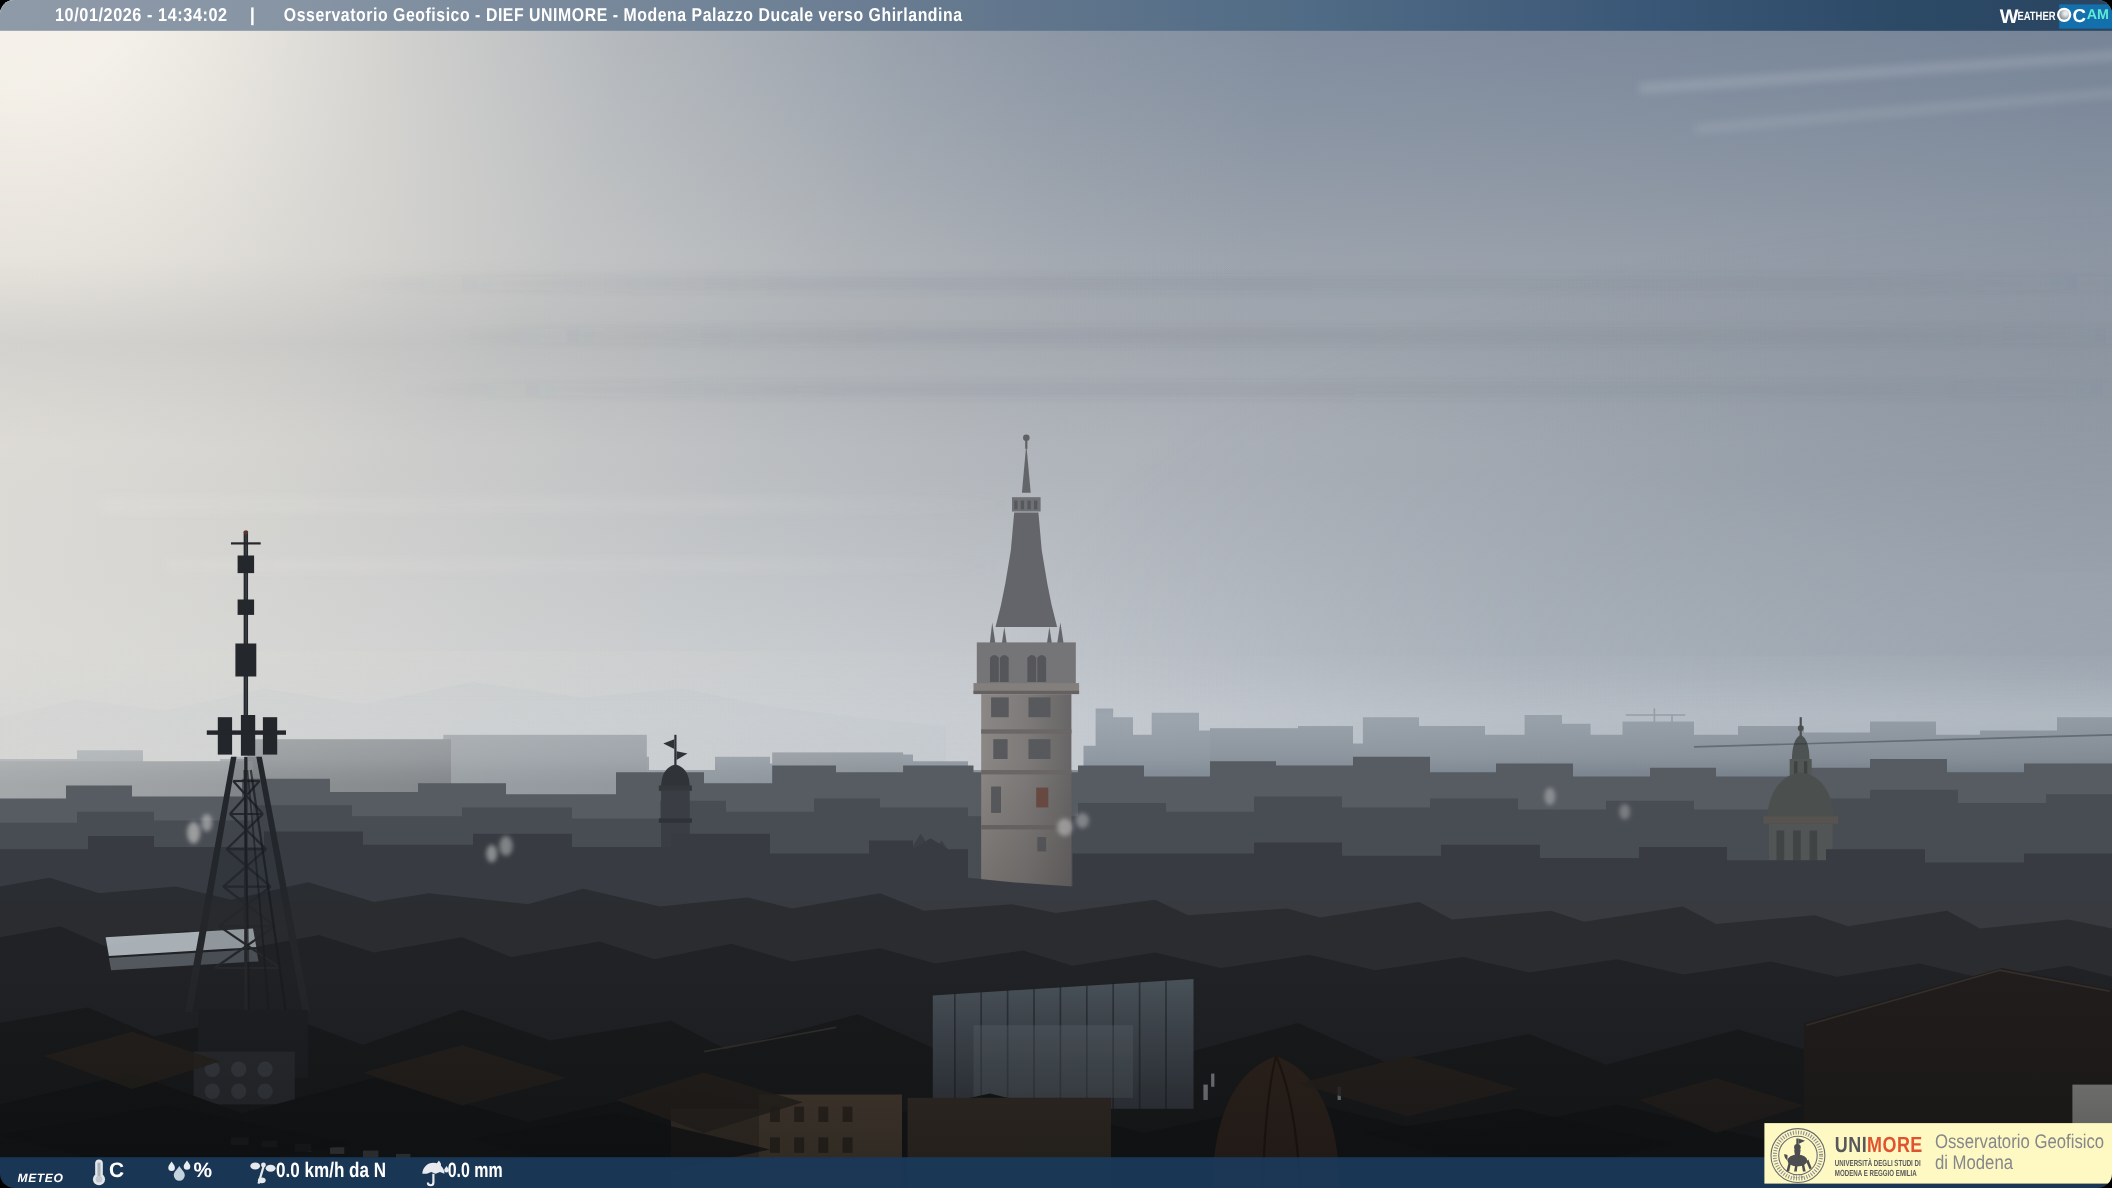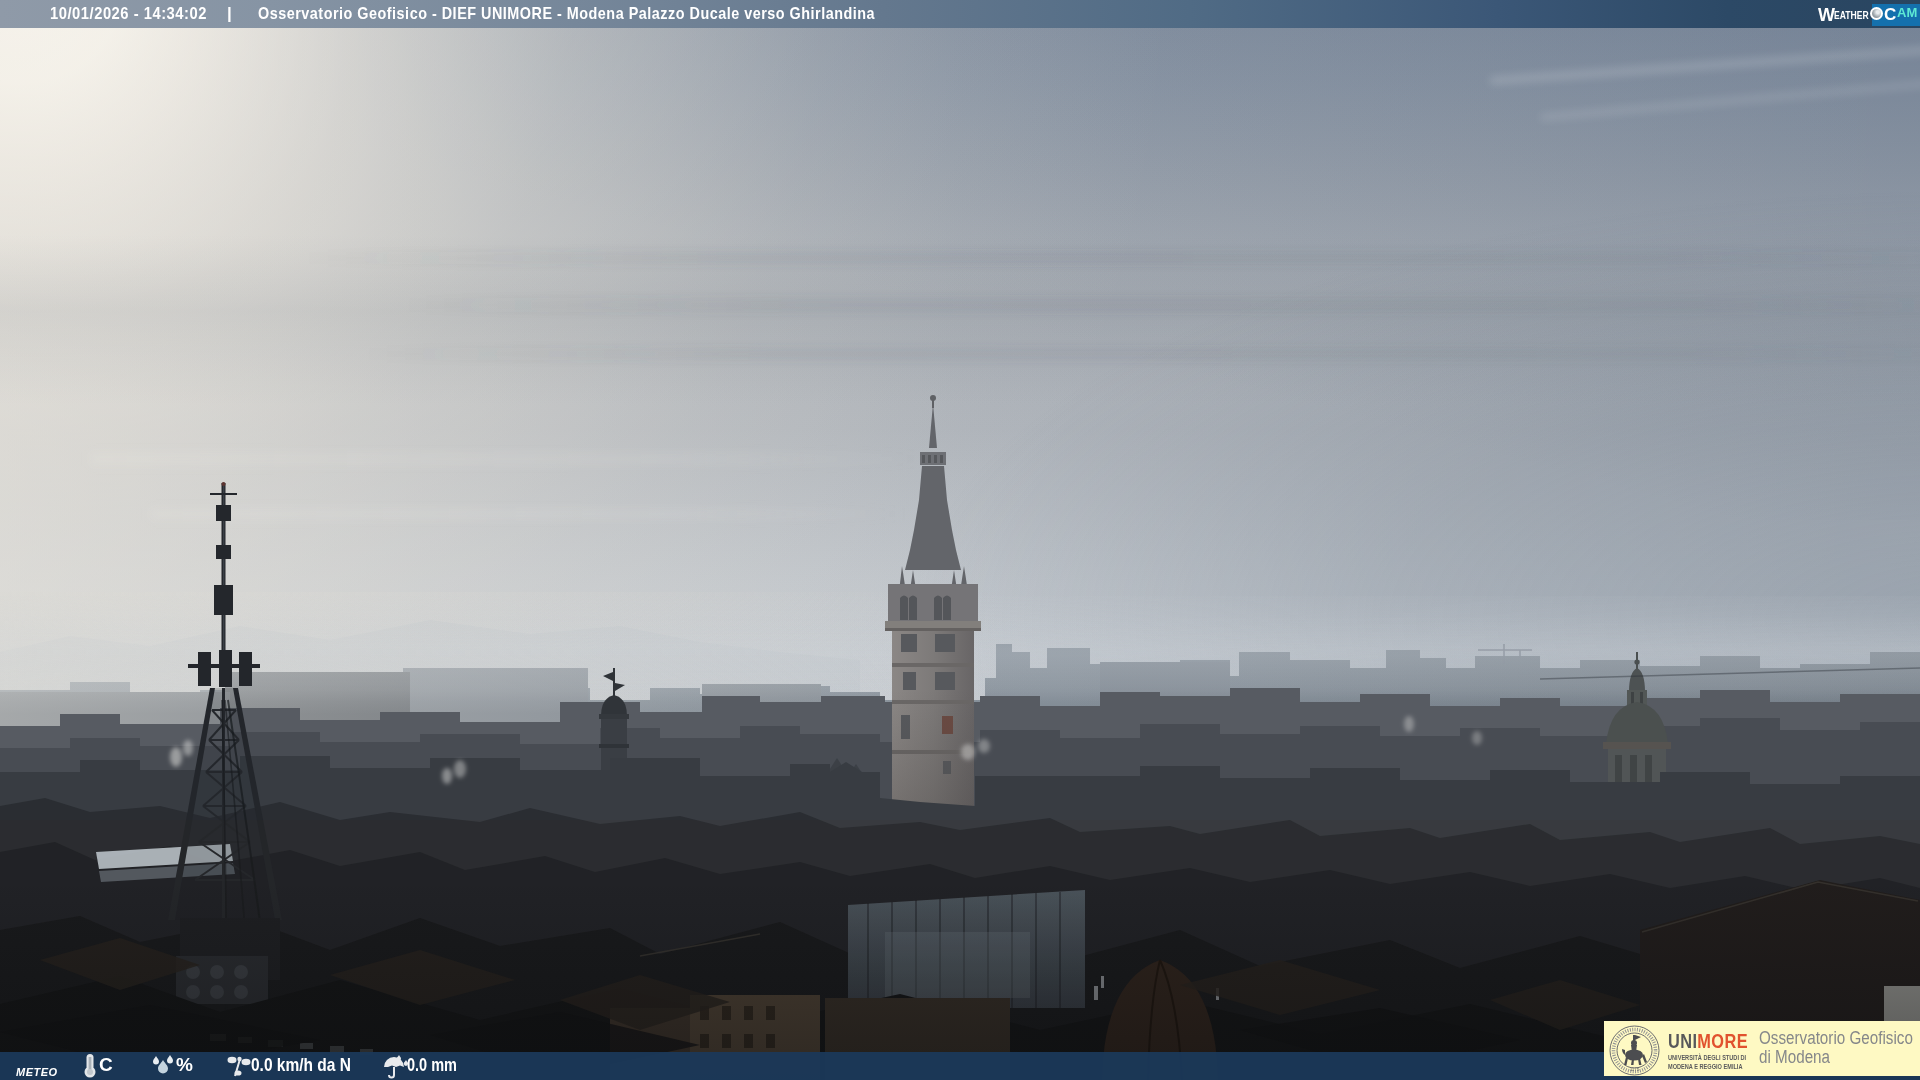--- a/index.html
+++ b/index.html
@@ -1,16 +1,16 @@
 <!DOCTYPE html>
 <html><head>
 <meta charset="utf-8">
 <style>
   html,body{margin:0;padding:0;background:#000;}
-  #scene{position:relative;width:1920px;height:1080px;overflow:hidden;font-family:"Liberation Sans",sans-serif;}
+  #scene{position:relative;width:1920px;height:1080px;overflow:hidden;font-family:"Liberation Sans",sans-serif;border-radius:13px;}
   #photo{position:absolute;left:0;top:0;}
   .ov{position:absolute;}
   #topbar{left:0;top:0;width:1920px;height:28px;
     background:linear-gradient(to right,#8f9aa8 0%,#8694a4 14%,#76879a 30%,#64788e 46%,#506b85 62%,#3b5777 78%,#2c4966 90%,#294560 100%);}
   .tbt{position:absolute;top:4px;transform:translateZ(0);color:#fff;font-size:17px;font-weight:bold;letter-spacing:.6px;white-space:nowrap;transform-origin:0 0;}
   #bottombar{left:0;top:1052px;width:1920px;height:28px;background:rgba(27,56,88,0.96);}
   .bbt{position:absolute;transform:translateZ(0);color:#fff;font-weight:bold;white-space:nowrap;transform-origin:0 0;}
   #unibox{left:1604px;top:1021px;width:316px;height:55px;background:#fef9c3;}
 </style>
 </head>

